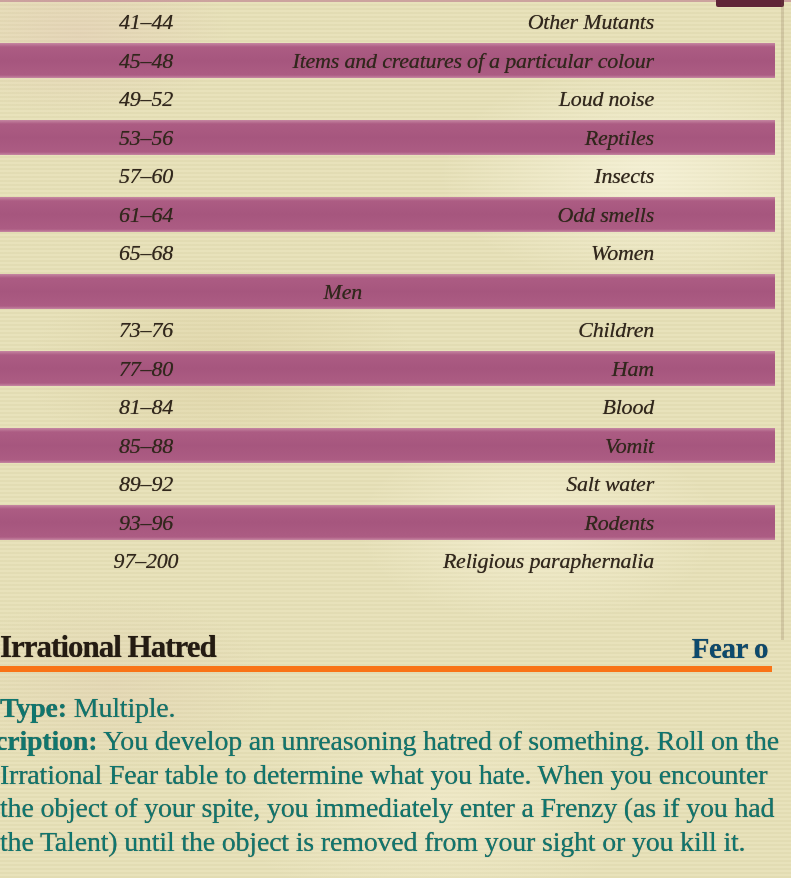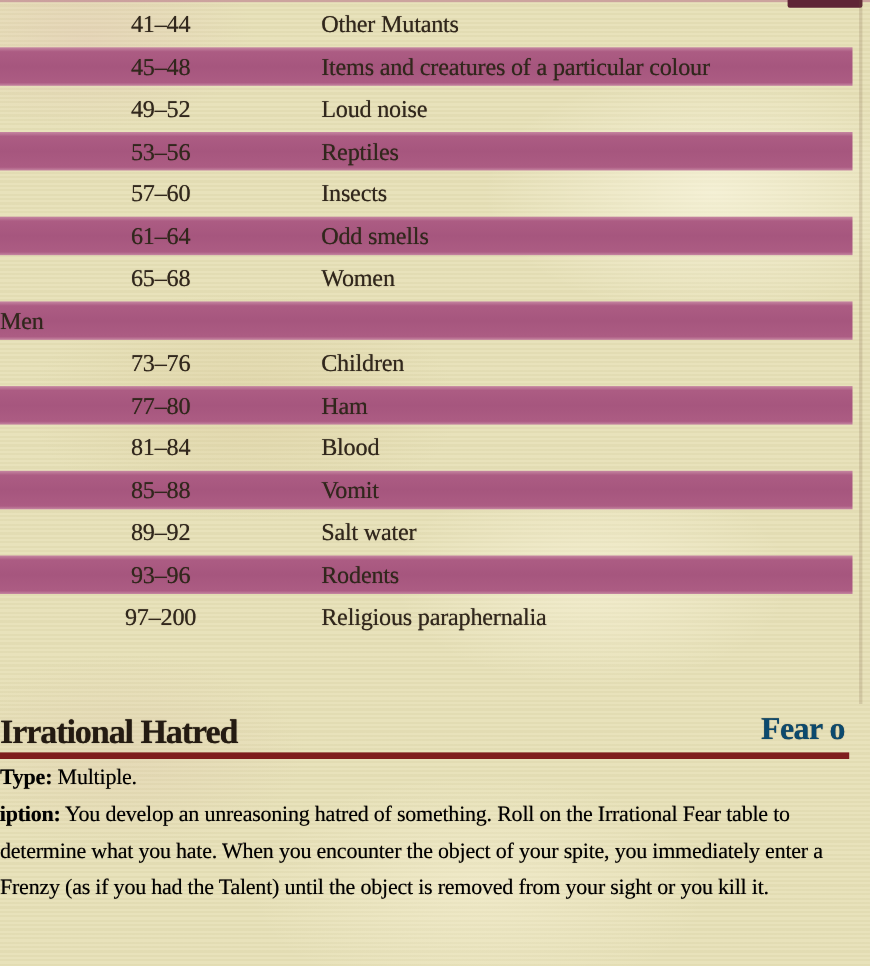--- a/index.html
+++ b/index.html
@@ -25,35 +25,35 @@
   .right-edge-streak{position:absolute;top:0;left:781px;width:3px;height:640px;
     background:rgba(110,85,60,0.18);}
   
   .table{position:absolute;top:3px;left:0;width:775px;}
   .row{height:38.5px;display:flex;align-items:center;position:relative;}
   .row.alt::before{content:"";position:absolute;left:0;right:0;top:1.5px;bottom:2px;
     background:linear-gradient(180deg,#c687a2 0,#ac5c83 4px,#a6567e 50%,#ac5c83 32px,#c687a2 100%);
     z-index:0;}
   .cell{position:relative;z-index:1;white-space:nowrap;
     font-size:22px;letter-spacing:-0.2px;color:#31271c;
-    text-shadow:0 0 0.7px rgba(49,39,28,0.75);}
+    text-shadow:0 0 0.7px rgba(49,39,28,0.75);font-style:italic;}
   .dice{width:292px;text-align:center;}
-  .result{width:362px;text-align:left;}
+  .result{width:362px;text-align:right;}
   
   .section-head{position:absolute;top:629px;left:0;width:772px;
-    display:flex;justify-content:space-between;align-items:flex-start;
-    border-bottom:6px solid #7f1d1d;padding-bottom:1px;margin-top:18px;}
+    display:flex;justify-content:space-between;align-items:flex-end;
+    border-bottom:6px solid #f97316;padding-bottom:1px;}
   .section-title{font-size:31px;font-weight:bold;letter-spacing:-1px;
     color:#241b12;text-shadow:0 0 0.8px rgba(36,27,18,0.8);}
   .fear-rating{font-size:29px;font-weight:bold;letter-spacing:-0.5px;
     color:#0c4a6e;text-shadow:0 0 0.8px rgba(36,27,18,0.8);padding-right:4px;}
   
   .copy{position:absolute;top:691px;left:0;width:782px;
-    font-size:20px;line-height:33.4px;letter-spacing:-0.2px;
-    color:#000000;text-shadow:0 0 0.7px rgba(52,42,30,0.7);}
+    font-size:28px;line-height:33.4px;letter-spacing:-0.2px;
+    color:#0f766e;text-shadow:0 0 0.7px rgba(52,42,30,0.7);}
   .copy p{margin:0;}
   .hang{text-indent:-48px;}
   b{font-weight:bold;}
 </style>
 </head>
 <body>
 
 <div class="top-edge-line"></div>
 <div class="corner-mark"></div>
 <div class="right-edge-streak"></div>

